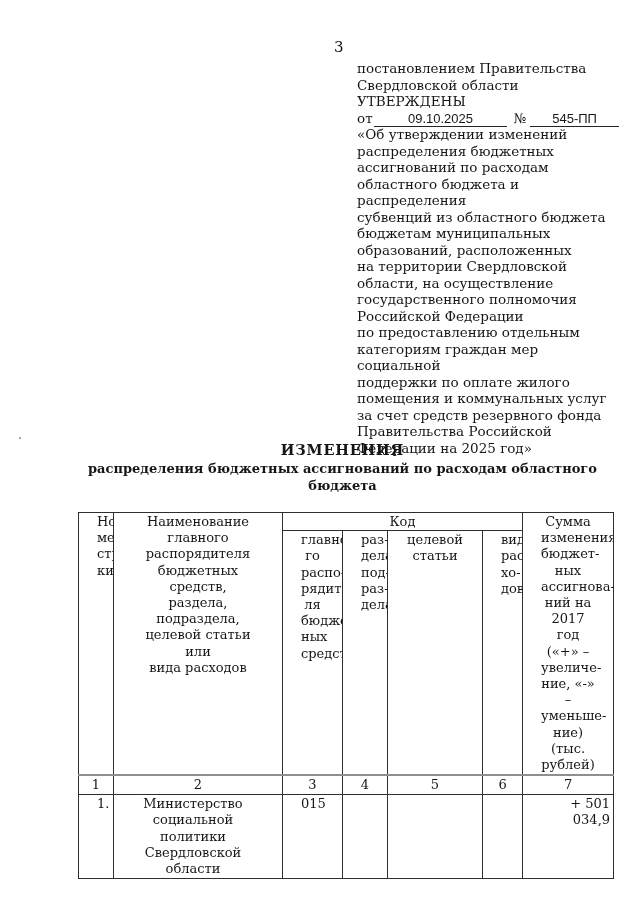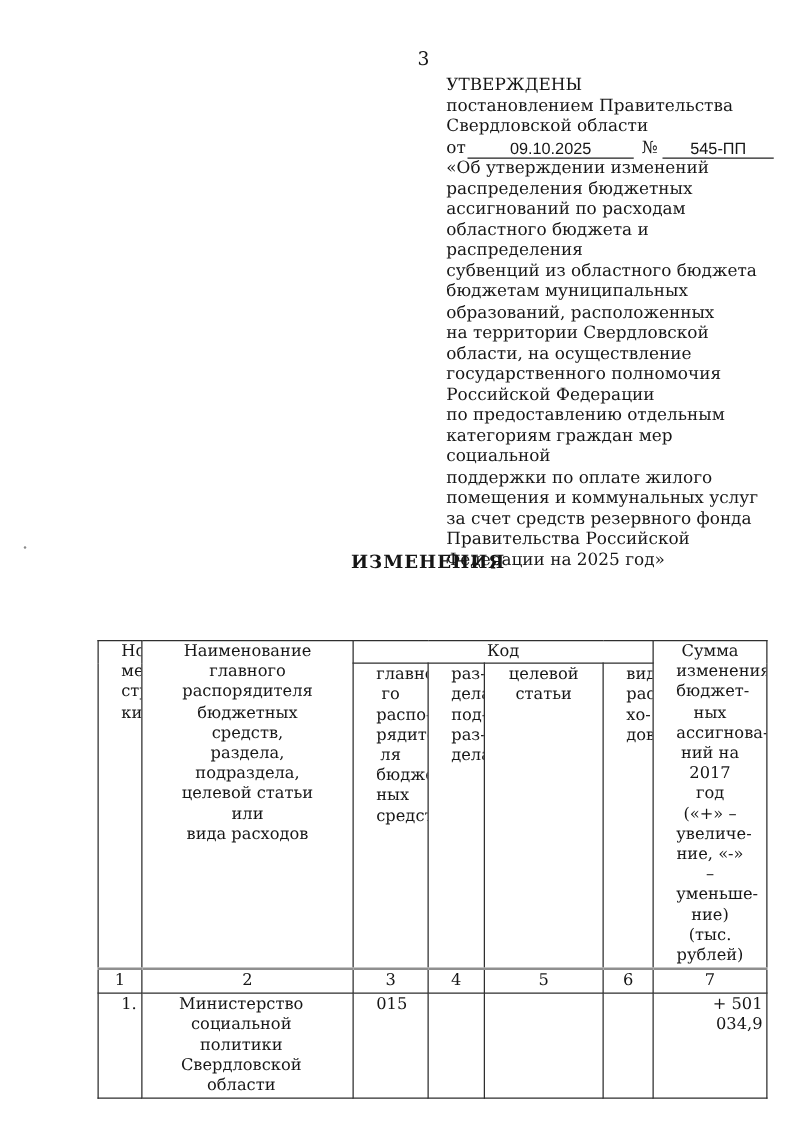--- a/index.html
+++ b/index.html
@@ -129,23 +129,23 @@
   }
 </style>
 </head>
 <body>
 
 <div class="page">
 
   <div class="page-number">3</div>
 
   <div class="approval">
-    <div class="line">УТВЕРЖДЕНЫ</div>
     <div class="line preline">постановлением Правительства
 Свердловской области</div>
+    <div class="line">УТВЕРЖДЕНЫ</div>
     <div class="date-line">
       <span>от</span>
       <span class="blank date">09.10.2025</span>
       <span class="nsign">№</span>
       <span class="blank num">545-ПП</span>
     </div>
     <div class="line preline">«Об утверждении изменений
 распределения бюджетных
 ассигнований по расходам
 областного бюджета и распределения
@@ -160,20 +160,21 @@
 категориям граждан мер социальной
 поддержки по оплате жилого
 помещения и коммунальных услуг
 за счет средств резервного фонда
 Правительства Российской
 Федерации на 2025 год»</div>
   </div>
 
   <div class="heading">
     <div class="title">ИЗМЕНЕНИЯ</div>
+    <div class="subtitle">распределения бюджетных ассигнований по расходам областного бюджета</div>
   </div>
 
   <table class="budget">
     <colgroup>
       <col style="width:35px">
       <col style="width:169px">
       <col style="width:60px">
       <col style="width:45px">
       <col style="width:95px">
       <col style="width:40px">

